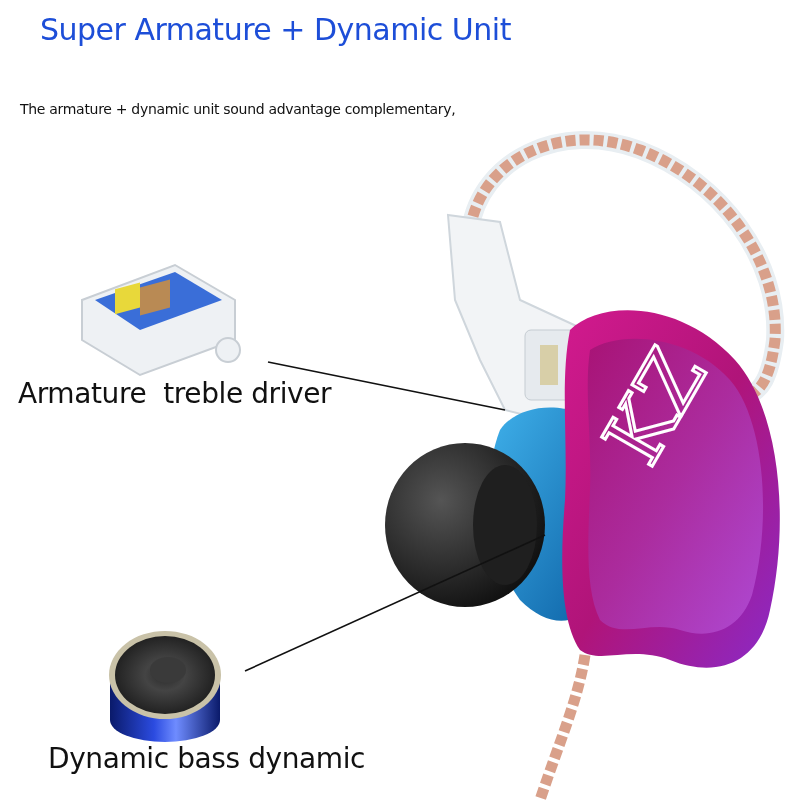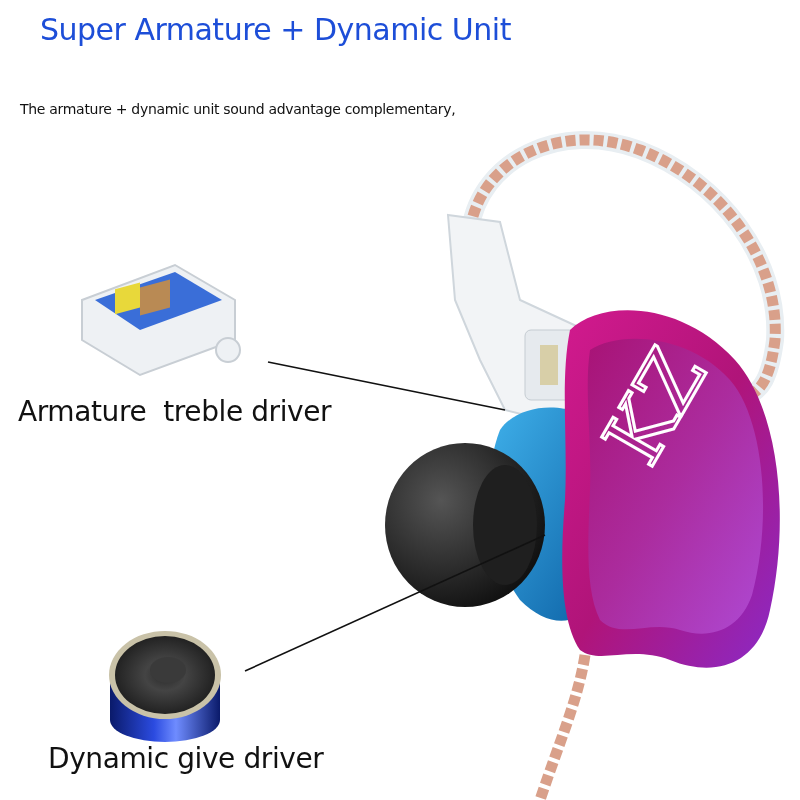--- a/index.html
+++ b/index.html
@@ -1,20 +1,20 @@
 <!DOCTYPE html>
 <html><head>
 <meta charset="utf-8">
 <style>
   html, body { margin:0; padding:0; background:#ffffff; }
   body { width:800px; height:800px; position:relative; overflow:hidden; font-family:"DejaVu Sans", sans-serif; color:#111; }
   .title { position:absolute; left:40px; top:12px; font-size:30px; font-weight:normal; letter-spacing:-0.5px; white-space:nowrap; color:#1d4ed8; }
   .desc { position:absolute; left:20px; top:90px; font-size:14px; line-height:38px; color:#111; letter-spacing:-0.3px; }
   .label { position:absolute; font-size:28px; color:#111; white-space:nowrap; letter-spacing:-0.4px; }
-  .label-armature { left:18px; top:395px; }
+  .label-armature { left:18px; top:377px; }
   .label-dynamic { left:48px; top:742px; }
   svg.art { position:absolute; left:0; top:0; }
 </style>
 </head>
 <body>
 
 <div class="title">Super Armature + Dynamic Unit</div>
 <div class="desc">
   <div>The armature + dynamic unit sound advantage complementary,</div>
 </div>
@@ -89,15 +89,15 @@
     <ellipse cx="165" cy="675" rx="56" ry="44" fill="#c9c2a8"></ellipse>
     <ellipse cx="165" cy="675" rx="50" ry="39" fill="url(#dynTop)"></ellipse>
     <ellipse cx="168" cy="670" rx="18" ry="13" fill="#3a3a3a"></ellipse>
   </g>
 
   <line x1="268" y1="362" x2="505" y2="410" stroke="#111" stroke-width="1.6"></line>
   <line x1="245" y1="671" x2="545" y2="535" stroke="#111" stroke-width="1.6"></line>
 </svg>
 
 <div class="label label-armature">Armature  treble driver</div>
-<div class="label label-dynamic">Dynamic give driver</div>
+<div class="label label-dynamic">Dynamic bass dynamic</div>
 
 <style>.label-armature, .label-dynamic { white-space: pre; }</style>
 
 </body></html>

